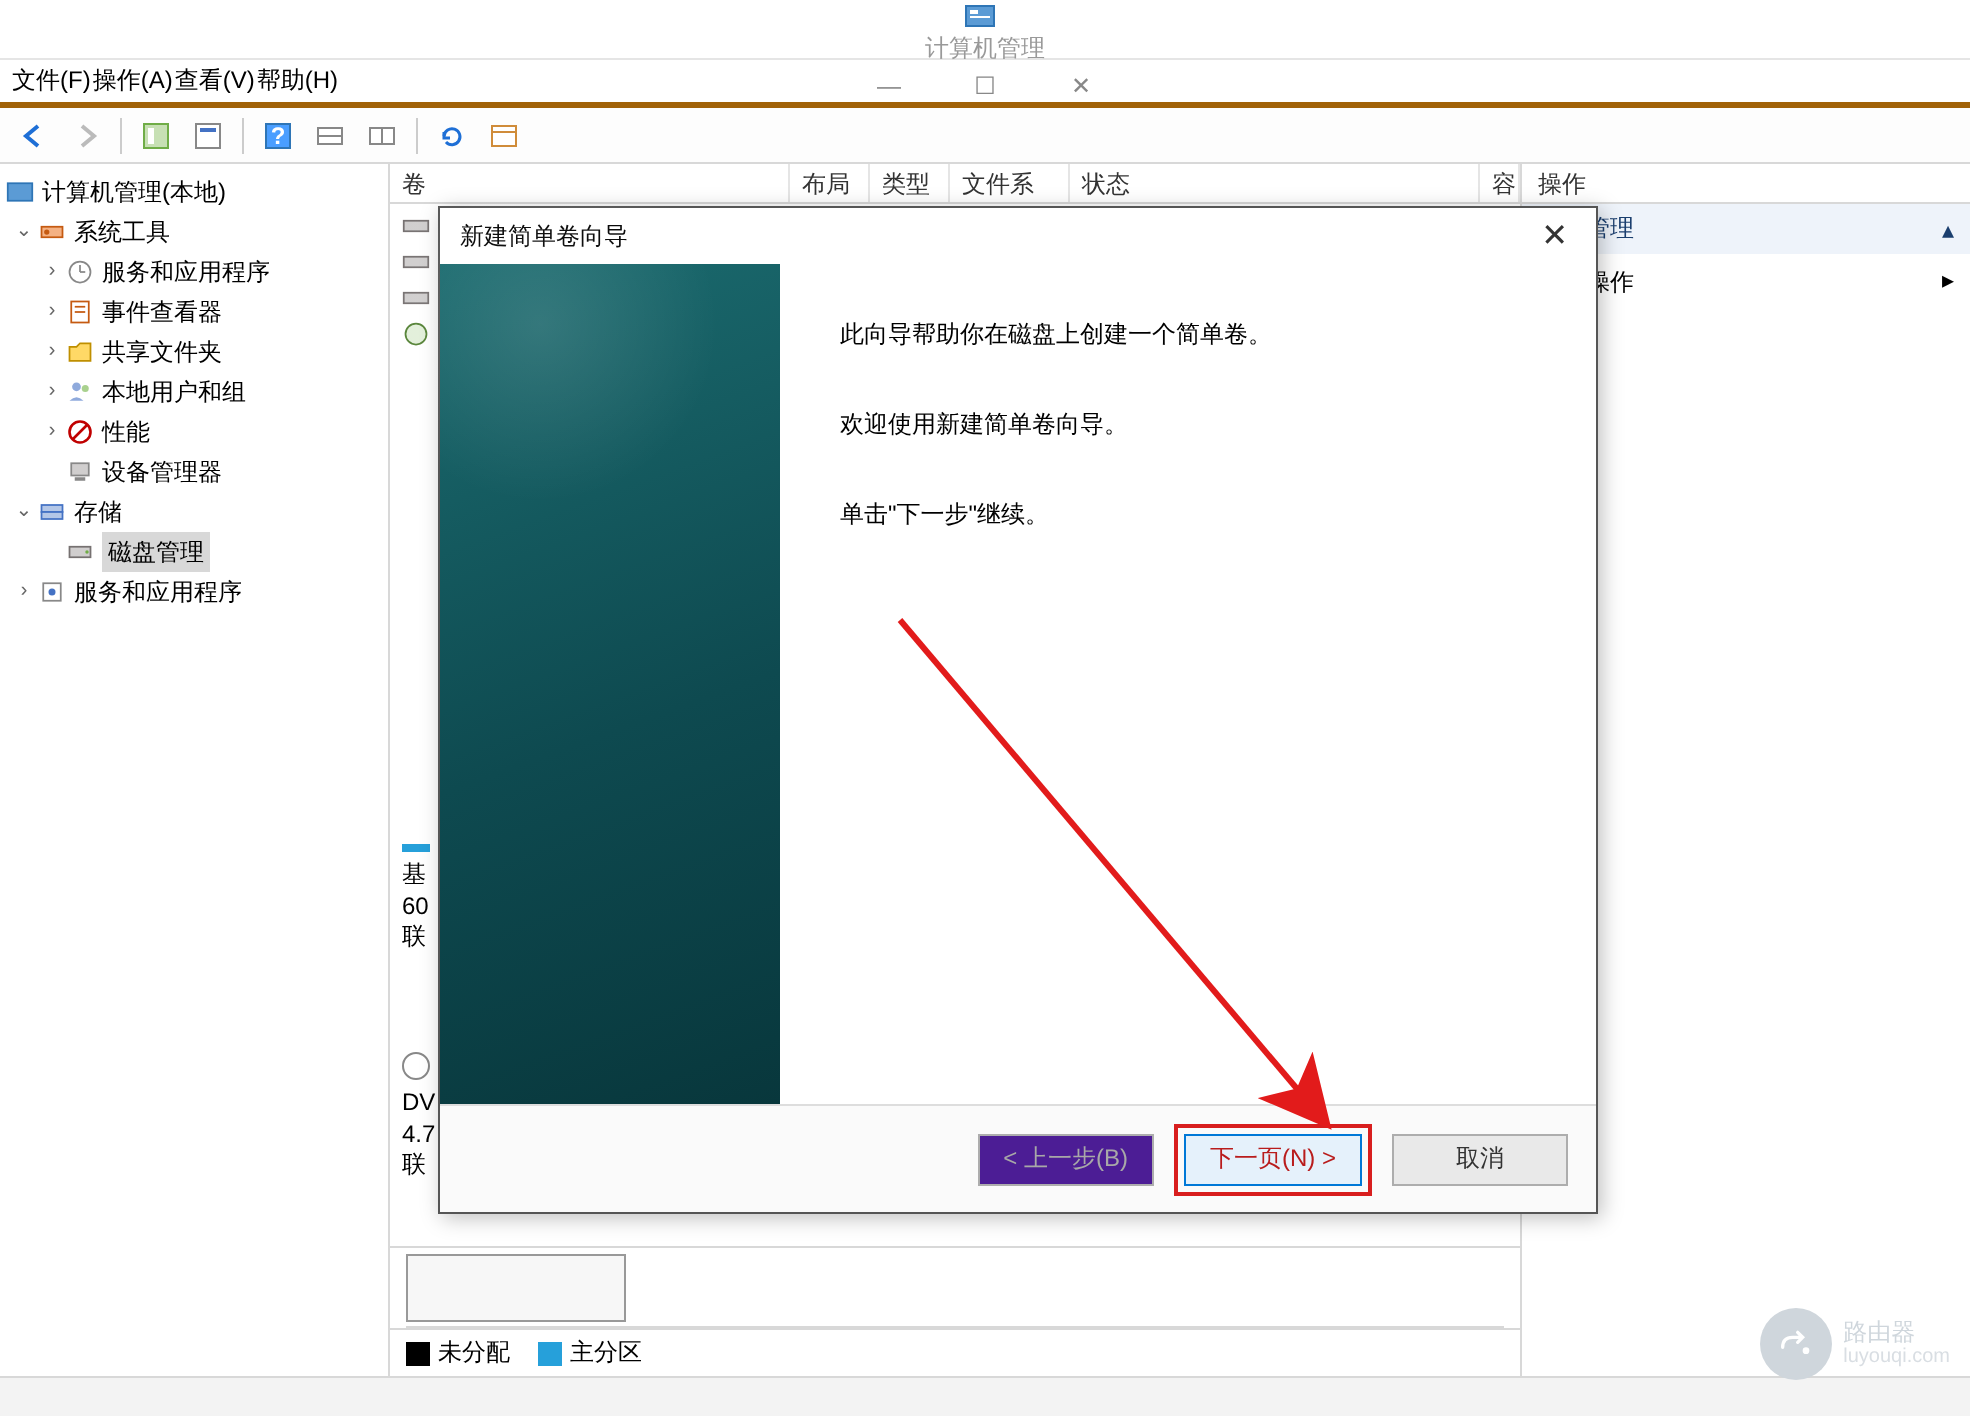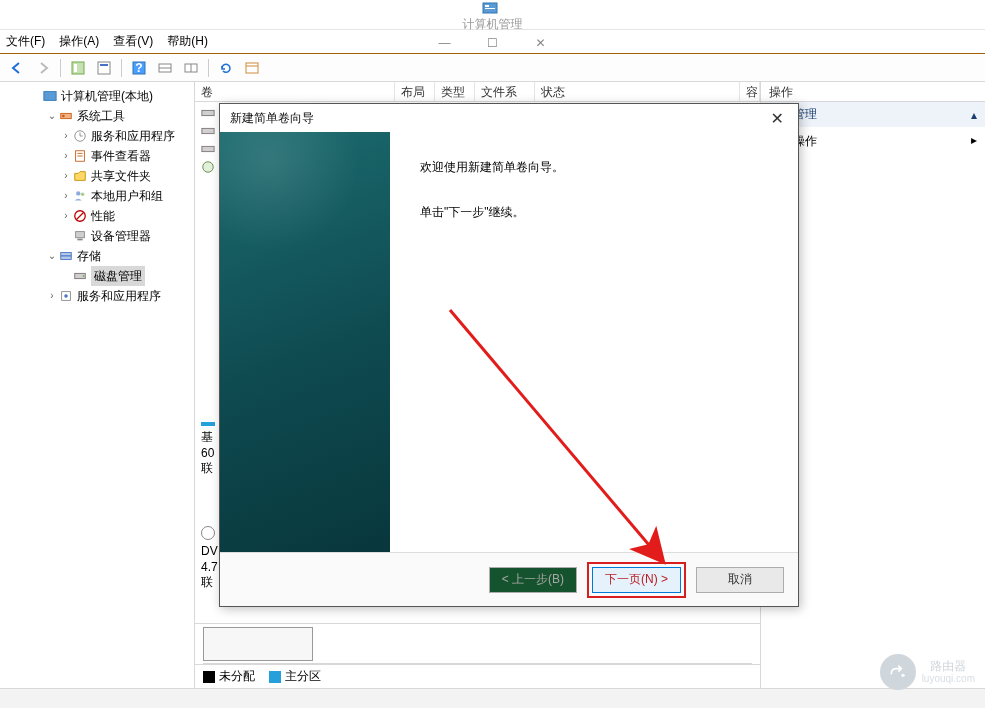--- a/index.html
+++ b/index.html
@@ -6,37 +6,37 @@
 body { background: #fff; width: 985px; height: 708px; overflow: hidden; position: relative; }
 
 
 .titlebar { height: 30px; background: #fff; display: flex; align-items: center; padding: 0 8px; border-bottom: 1px solid #e5e5e5; flex-direction: column; }
 .titlebar .app-icon { width: 16px; height: 16px; margin-right: 6px; }
 .titlebar .title { flex: 1; color: #999; }
 .titlebar .win-controls { display: flex; gap: 18px; }
 .titlebar .win-btn { width: 30px; height: 20px; display: flex; align-items: center; justify-content: center; color: #888; }
 
 
-.menubar { height: 24px; display: flex; align-items: center; padding: 0 6px; gap: 14px; border-bottom: 1px solid #a16207; }
+.menubar { height: 24px; display: flex; align-items: center; padding: 0 6px; gap: 1px; border-bottom: 3px solid #a16207; }
 .menubar span { color: #000; }
 
 
 .toolbar { height: 28px; display: flex; align-items: center; padding: 0 6px; gap: 4px; border-bottom: 1px solid #d8d8d8; background: #fdfdfd; }
 .tool-btn { width: 22px; height: 22px; display: flex; align-items: center; justify-content: center; border: 1px solid transparent; }
 .tool-sep { width: 1px; height: 18px; background: #ccc; margin: 0 2px; }
 
 
 .main { display: flex; height: calc(708px - 30px - 24px - 28px - 20px); }
 .tree-panel { width: 195px; border-right: 1px solid #d8d8d8; padding: 4px 2px; overflow: hidden; }
 .content-panel { flex: 1; display: flex; flex-direction: column; border-right: 1px solid #d8d8d8; position: relative; }
 .actions-panel { width: 224px; }
 
 
 .tree { list-style: none; }
-.tree li { line-height: 20px; white-space: nowrap; display: flex; align-items: center; margin-left: 40px; }
+.tree li { line-height: 20px; white-space: nowrap; display: flex; align-items: center; }
 .tree .indent { display: inline-block; }
 .tree .twisty { width: 12px; display: inline-block; text-align: center; color: #666; font-size: 10px; cursor: pointer; }
 .tree .ticon { width: 16px; height: 16px; display: inline-flex; align-items: center; justify-content: center; margin-right: 3px; }
 .tree .selected { background: #d8d8d8; padding: 0 3px; }
 
 
 .col-headers { height: 20px; border-bottom: 1px solid #d8d8d8; display: flex; background: #fff; }
 .col-headers .col { border-right: 1px solid #e5e5e5; padding: 2px 6px; color: #333; }
 
 
@@ -63,29 +63,29 @@
 .wizard .wiz-title .t { flex: 1; }
 .wizard .wiz-title .x { font-size: 16px; color: #333; padding: 0 4px; }
 .wizard .wiz-body { flex: 1; display: flex; }
 .wizard .wiz-side { width: 170px; background: linear-gradient(160deg, #1b6b6f 0%, #0e4a50 55%, #08373c 100%); position: relative; }
 .wizard .wiz-side::after { content: ""; position: absolute; left: -40px; top: -60px; width: 180px; height: 180px; border-radius: 50%; background: radial-gradient(circle, rgba(255,255,255,0.12) 0%, rgba(255,255,255,0) 70%); }
 .wizard .wiz-content { flex: 1; padding: 26px 28px 10px 30px; }
 .wizard .wiz-content h2 { font-size: 15px; font-weight: bold; margin-bottom: 56px; color: #000; }
 .wizard .wiz-content p { margin-bottom: 26px; color: #000; line-height: 1.6; }
 .wizard .wiz-buttons { height: 54px; border-top: 1px solid #ddd; display: flex; align-items: center; justify-content: flex-end; gap: 10px; padding: 0 14px; background: #fafafa; }
 .wizard .wiz-buttons button { min-width: 88px; height: 26px; border: 1px solid #adadad; background: #e9e9e9; color: #333; padding: 0 12px; }
-.wizard .wiz-buttons button:disabled { color: #a8a8a8; background: #14532d; }
+.wizard .wiz-buttons button:disabled { color: #a8a8a8; background: #4c1d95; }
 .wizard .wiz-buttons .next-wrap { border: 2px solid #d81e1e; padding: 3px; }
 .wizard .wiz-buttons .next-wrap button { border: 1px solid #0078d7; background: #e5f1fb; color: #b91c1c; }
 
 
 .arrow-svg { position: absolute; left: 410px; top: 280px; width: 310px; height: 320px; z-index: 60; pointer-events: none; }
 
 
-.watermark { position: absolute; right: 10px; bottom: 18px; display: flex; align-items: center; gap: 6px; color: #cfd6dc; font-size: 14px; z-index: 5; text-align: center; }
+.watermark { position: absolute; right: 10px; bottom: 18px; display: flex; align-items: center; gap: 6px; color: #cfd6dc; font-size: 14px; z-index: 5; }
 .watermark .circ { width: 36px; height: 36px; border-radius: 50%; background: #cfd6dc; display: flex; align-items: center; justify-content: center; }
 .watermark .circ svg { width: 20px; height: 20px; }
 .watermark .txt { display: flex; flex-direction: column; line-height: 1.1; }
 .watermark .txt .small { font-size: 10px; color: #d9dee3; }
 
 
 .peek { position: absolute; left: 6px; font-size: 12px; color: #000; line-height: 1.3; }
 </style>
 </head>
 <body>
@@ -362,20 +362,21 @@
 <div class="statusbar"></div>
 
 <div class="wizard">
   <div class="wiz-title">
     <span class="t">新建简单卷向导</span>
     <span class="x">✕</span>
   </div>
   <div class="wiz-body">
     <div class="wiz-side"></div>
     <div class="wiz-content">
+      <p>此向导帮助你在磁盘上创建一个简单卷。</p>
       <p>欢迎使用新建简单卷向导。</p>
       <p>单击"下一步"继续。</p>
     </div>
   </div>
   <div class="wiz-buttons">
     <button disabled="">&lt; 上一步(B)</button>
     <span class="next-wrap">
       <button>下一页(N) &gt;</button>
     </span>
     <button>取消</button>

